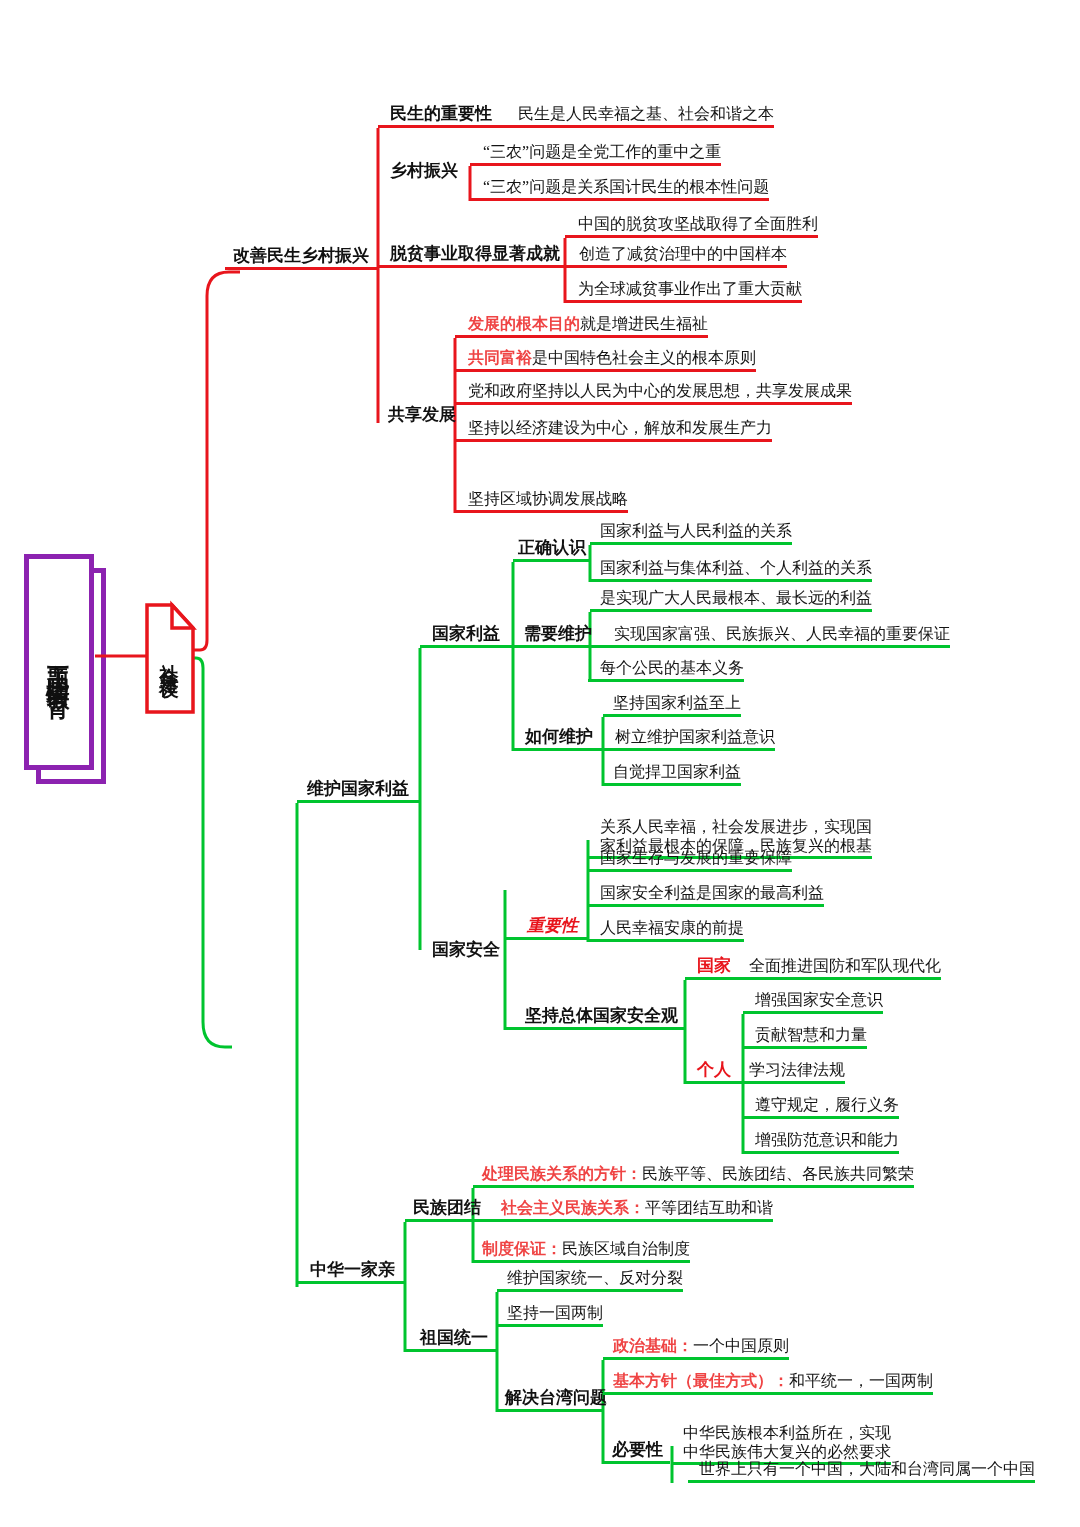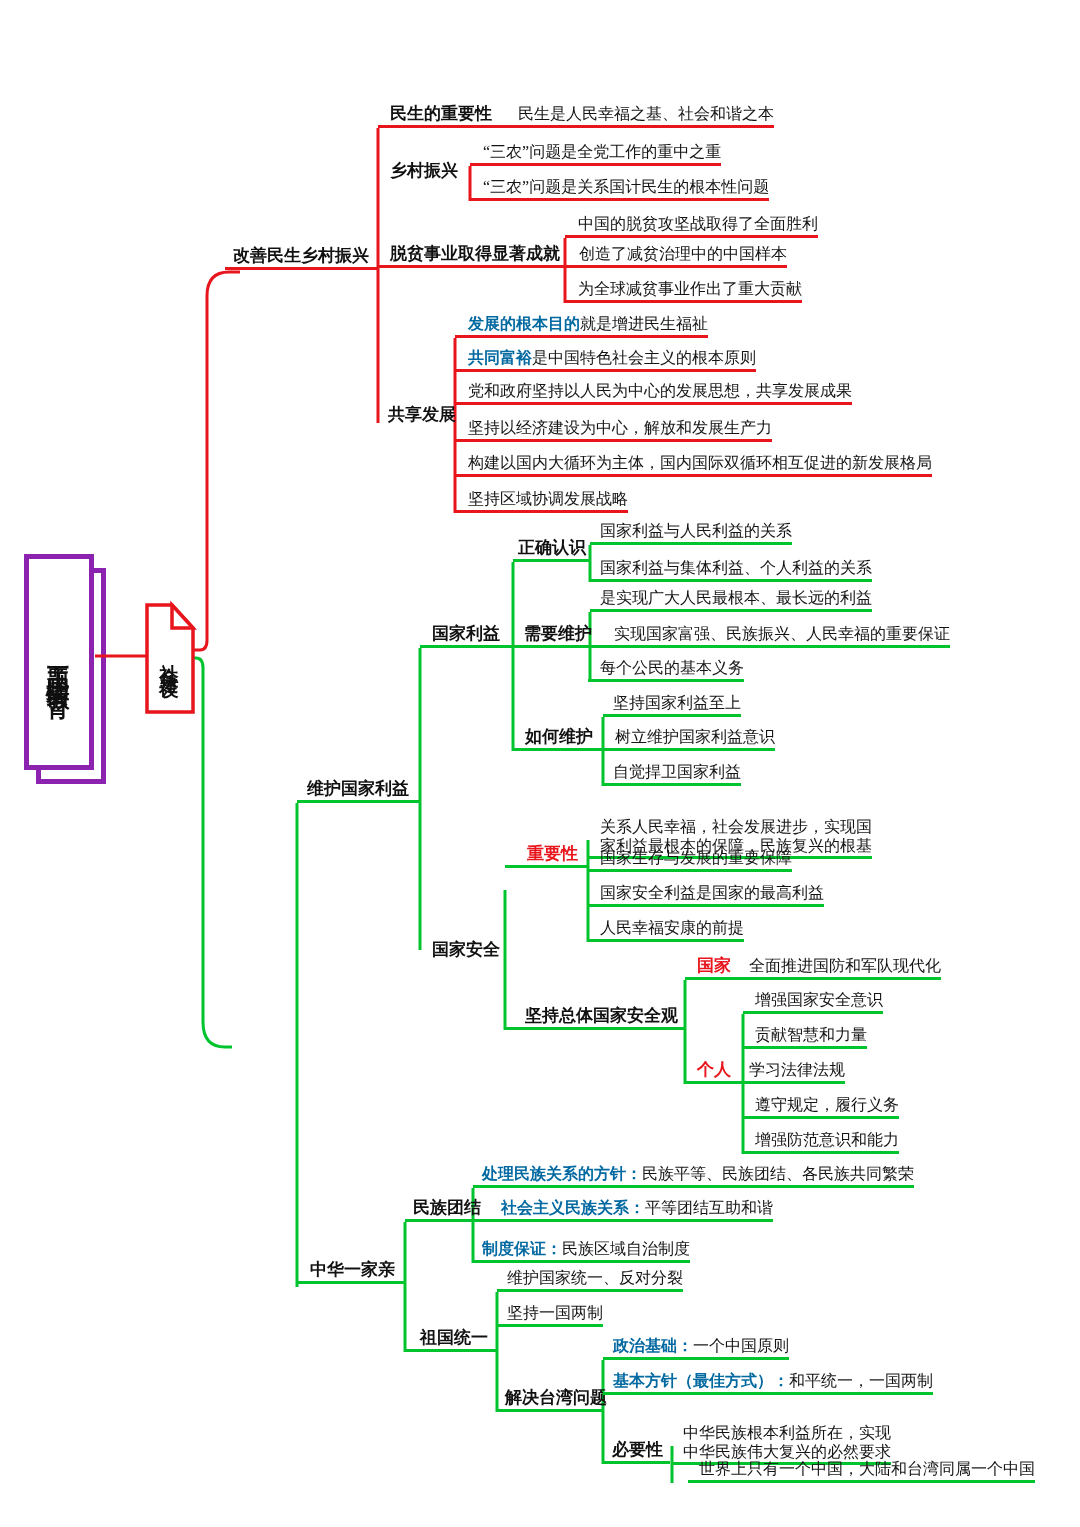--- a/index.html
+++ b/index.html
@@ -5,21 +5,21 @@
   html,body{margin:0;padding:0;background:#ffffff;}
   .canvas{position:relative;width:1080px;height:1527px;background:#ffffff;overflow:hidden;
           font-family:"Liberation Serif",serif;}
   .canvas svg{position:absolute;left:0;top:0;z-index:1;}
   .row{position:absolute;box-sizing:border-box;height:24px;line-height:20px;font-size:16px;
        color:#141414;border-bottom:3px solid;white-space:nowrap;z-index:2;}
   .r{border-color:#e8151c;}
   .g{border-color:#00c42e;}
   .nf{border-bottom:none !important;height:auto;}
   .lb{font-family:"Liberation Sans",sans-serif;font-weight:bold;font-size:17px;color:#111;}
-  .bp{font-family:"Liberation Sans",sans-serif;font-weight:bold;font-size:16px;color:#0369a1;}
+  .bp{font-family:"Liberation Sans",sans-serif;font-weight:bold;font-size:16px;color:#ef4444;}
   .redtx{color:#e8151c;}
   .para{height:auto;line-height:19px;white-space:pre-line;padding-bottom:1px;}
   .vlabel{height:auto;text-align:center;font-family:"Liberation Sans",sans-serif;font-weight:bold;
           font-size:17px;line-height:22px;word-break:break-all;white-space:normal;padding:0 10px 2px;}
   .rootbox{position:absolute;left:24px;top:554px;width:70px;height:216px;box-sizing:border-box;
            border:5px solid #8c22b0;background:#fff;z-index:3;display:flex;align-items:center;justify-content:center;}
   .rootshadow{position:absolute;left:36px;top:568px;width:70px;height:216px;box-sizing:border-box;
            border:5px solid #8c22b0;background:#fff;z-index:0;}
   .vtext{writing-mode:vertical-rl;font-family:"Liberation Sans",sans-serif;font-weight:bold;color:#101010;}
   .rootbox .vtext{font-size:23px;letter-spacing:5px;}
@@ -111,23 +111,20 @@
   </div>
   <div class="row r" style="left:455px;top:348px;padding-left:13px;">
     <span class="bp">共同富裕</span><span>是中国特色社会主义的根本原则</span>
   </div>
   <div class="row r" style="left:455px;top:381px;padding-left:13px;">
     <span>党和政府坚持以人民为中心的发展思想，共享发展成果</span>
   </div>
   <div class="row r" style="left:455px;top:418px;padding-left:13px;">
     <span>坚持以经济建设为中心，解放和发展生产力</span>
   </div>
-  <div class="row r" style="left:455px;top:453px;padding-left:13px;">
-    <span>构建以国内大循环为主体，国内国际双循环相互促进的新发展格局</span>
-  </div>
   <div class="row r" style="left:455px;top:489px;padding-left:13px;">
     <span>坚持区域协调发展战略</span>
   </div>
 
 
   <div class="row g" style="left:297px;top:779px;width:123px;padding-left:10px;">
     <span class="lb">维护国家利益</span>
   </div>
 
   <div class="row g" style="left:420px;top:624px;padding-left:12px;">
@@ -161,21 +158,21 @@
     <span>坚持国家利益至上</span>
   </div>
   <div class="row g" style="left:603px;top:762px;padding-left:10px;">
     <span>自觉捍卫国家利益</span>
   </div>
 
   <div class="row g nf" style="left:432px;top:940px;">
     <span class="lb">国家安全</span>
   </div>
 
-  <div class="row g" style="left:505px;top:844px;width:83px;padding-left:22px;">
+  <div class="row g" style="left:505px;top:916px;width:83px;padding-left:22px;font-style:italic;">
     <span class="lb redtx">重要性</span>
   </div>
   <div class="row g para" style="left:588px;top:798px;padding-left:12px;">
     <span>关系人民幸福，社会发展进步，实现国
 家利益最根本的保障，民族复兴的根基</span>
   </div>
   <div class="row g" style="left:588px;top:848px;padding-left:12px;">
     <span>国家生存与发展的重要保障</span>
   </div>
   <div class="row g" style="left:588px;top:883px;padding-left:12px;">

